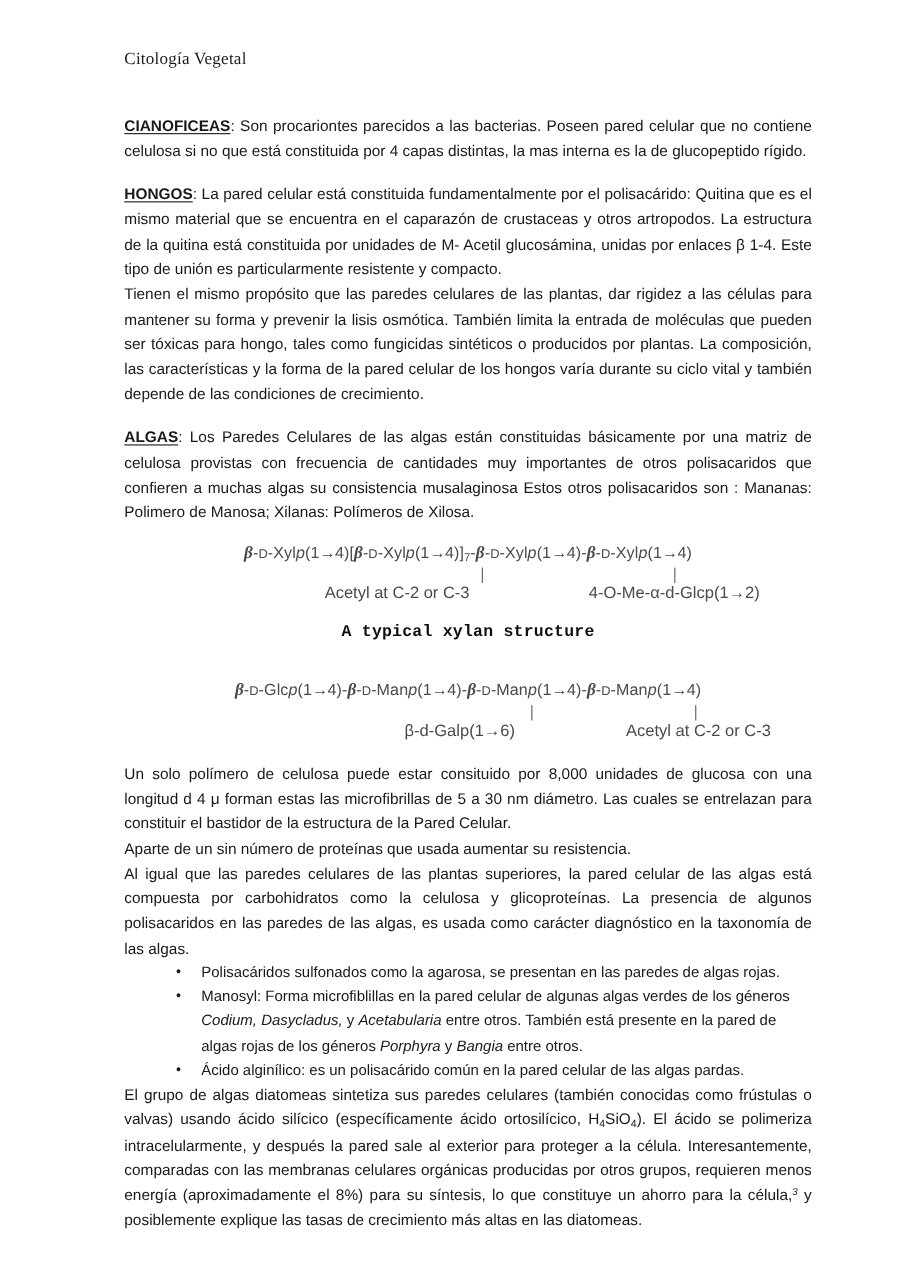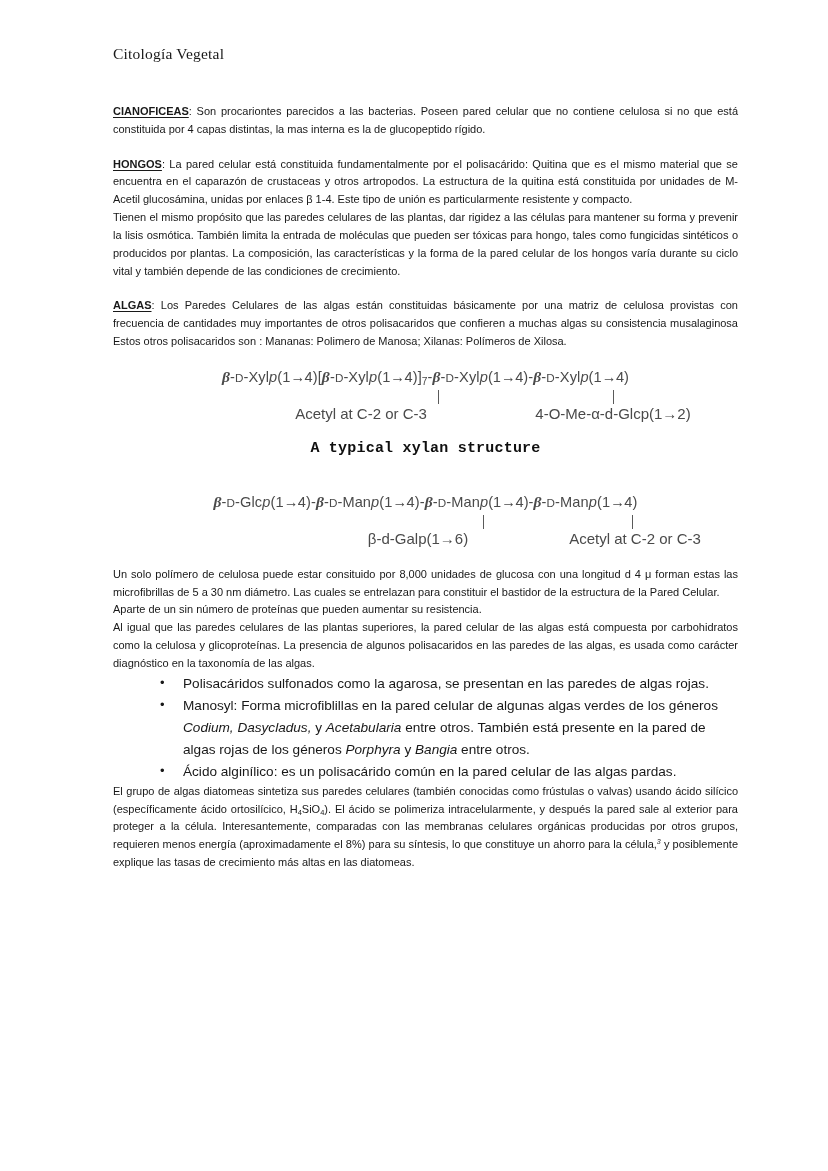--- a/index.html
+++ b/index.html
@@ -44,21 +44,21 @@
     font-family: "Liberation Serif", serif;
     font-size: 16px;
     font-weight: bold;
     color: #111;
     letter-spacing: 0.1px;
   }
 
   
   p.para {
     margin: 0 0 17px 0;
-    font-size: 11px;
+    font-size: 14px;
     line-height: 1.62;
     text-align: justify;
     text-justify: inter-word;
     color: #181818;
   }
   p.para.tight { margin-bottom: 0; }
   p.para.run   { margin-bottom: 0; text-align: justify; }
   p.para.flush { text-align: left; margin-bottom: 0; }
 
   .lead {
@@ -201,21 +201,21 @@
       </div>
       <div class="sublabel-row">
         <span class="sublabel" style="left:305px;"><span class="b">β</span><span>-</span><span class="sc">d</span><span>-Gal</span><span class="it">p</span><span>(1</span><span class="arr">→</span><span>6)</span></span>
         <span class="sublabel" style="left:522px;">Acetyl at C-2 or C-3</span>
       </div>
     </div>
 
     <div style="height:14px;"></div>
 
     <p class="para run">Un solo polímero de celulosa puede estar consituido por 8,000 unidades de glucosa con una longitud d 4 μ forman estas las microfibrillas de 5 a 30 nm diámetro.   Las cuales se entrelazan para constituir el bastidor de la estructura de la Pared Celular.</p>
-    <p class="para flush">Aparte de un sin número de proteínas que pueden aumentar su resistencia.</p>
+    <p class="para flush">Aparte de un sin número de proteínas que usada aumentar su resistencia.</p>
     <p class="para run">Al igual que las paredes celulares de las plantas superiores, la pared celular de las algas está compuesta por carbohidratos como la celulosa y glicoproteínas. La presencia de algunos polisacaridos en las paredes de las algas, es usada como carácter diagnóstico en la  taxonomía de las algas.</p>
 
     <ul class="bullets">
       <li>Polisacáridos sulfonados como la agarosa, se presentan en las paredes de algas rojas.</li>
       <li><span>Manosyl: Forma microfiblillas en la pared celular de algunas algas verdes de los géneros </span><span class="ital">Codium, Dasycladus,</span><span> y </span><span class="ital">Acetabularia</span><span> entre otros. También está presente en la pared de algas rojas de los géneros </span><span class="ital">Porphyra</span><span> y </span><span class="ital">Bangia</span><span> entre otros.</span></li>
       <li>Ácido alginílico: es un polisacárido común en la pared celular de las algas pardas.</li>
     </ul>
 
     <p class="para run"><span>El grupo de algas diatomeas sintetiza sus paredes celulares (también conocidas como frústulas o valvas) usando ácido silícico (específicamente ácido ortosilícico, H</span><sub>4</sub><span>SiO</span><sub>4</sub><span>). El ácido se polimeriza intracelularmente, y después la pared sale al exterior para proteger a la célula. Interesantemente, comparadas con las membranas celulares orgánicas producidas por otros grupos, requieren menos energía (aproximadamente el 8%) para su síntesis, lo que constituye un ahorro para la célula,</span><sup class="cite">3</sup><span> y posiblemente explique las tasas de crecimiento más altas en las diatomeas.</span></p>
 

